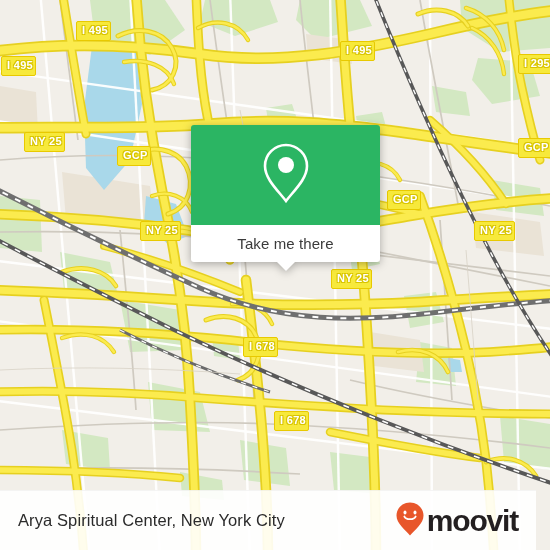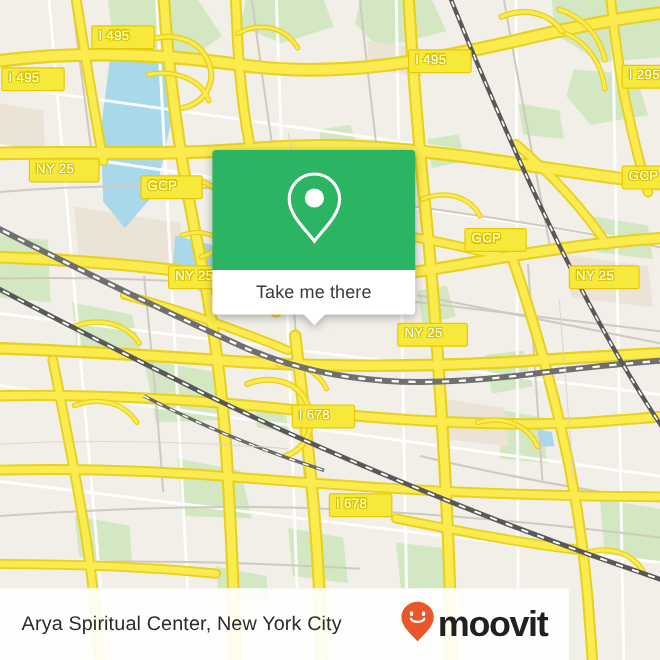--- a/index.html
+++ b/index.html
@@ -14,35 +14,35 @@
   .map{position:absolute;left:0;top:0;width:550px;height:550px;background:#f2efe9;}
   .map svg{display:block;width:550px;height:550px;}
 
   
   .shield{
     position:absolute;
     background:#f7e93b;
     border:1px solid #e8c900;
     border-radius:2px;
     color:#ffffff;
-    font-weight:normal;
+    font-weight:bold;
     font-size:11px;
     line-height:13px;
-    padding:2px 20px 3px 5px;
+    padding:2px 2px 3px 5px;
     letter-spacing:.3px;
     white-space:nowrap;
     text-shadow:
       -1px -1px 0 #d8c400, 1px -1px 0 #d8c400,
       -1px  1px 0 #d8c400, 1px  1px 0 #d8c400;
     box-sizing:border-box;
   }
 
   
   .popup{
-    position:absolute;left:177px;top:125px;width:169px;
+    position:absolute;left:191px;top:125px;width:189px;
     filter:drop-shadow(0 2px 4px rgba(0,0,0,.30));
   }
   .popup-top{
     height:100px;background:#2bb563;
     border-radius:3px 3px 0 0;
     display:flex;align-items:center;justify-content:center;
   }
   .popup-bottom{
     height:37px;background:#ffffff;
     border-radius:0 0 3px 3px;
@@ -64,21 +64,21 @@
   .attribution{
     position:absolute;left:0;bottom:60px;width:100%;
     background:rgba(255,255,255,.72);
     font-size:12.5px;color:#3a3a3a;
     padding:4px 0 5px 10px;
     box-sizing:border-box;
   }
 
   
   .footer{
-    position:absolute;left:0;bottom:0;width:474px;height:60px;
+    position:absolute;left:0;bottom:0;width:536px;height:60px;
     background:rgba(255,255,255,.90);
     display:flex;align-items:center;justify-content:space-between;
     padding:0 18px 0 18px;box-sizing:border-box;
     border-top:1px solid rgba(0,0,0,.04);
   }
   .footer-title{
     font-size:16.5px;color:#2b2b2b;letter-spacing:.1px;
     white-space:nowrap;
   }
   .brand{display:flex;align-items:center;gap:3px;}

